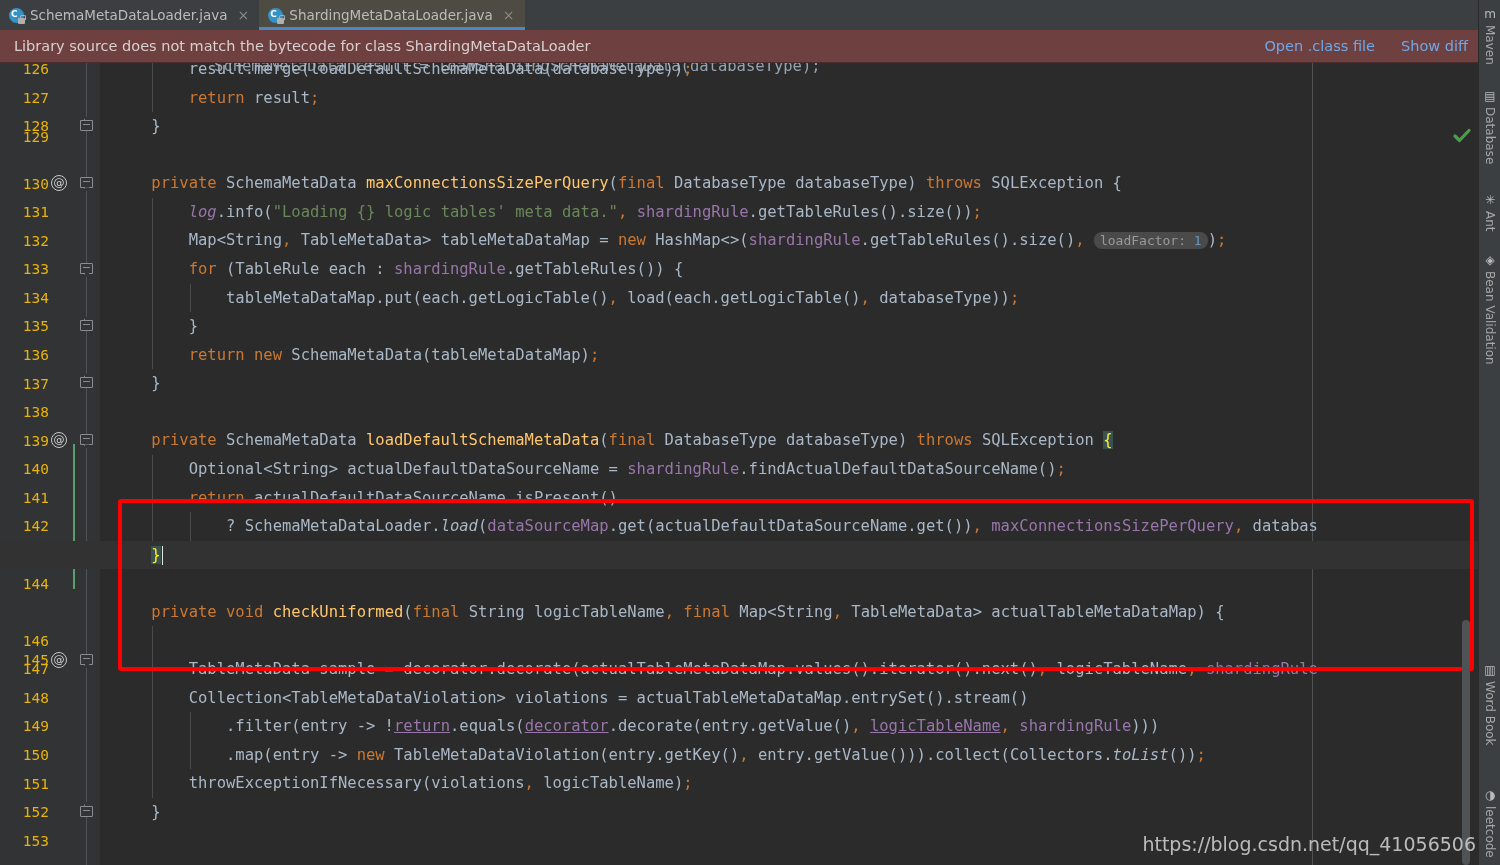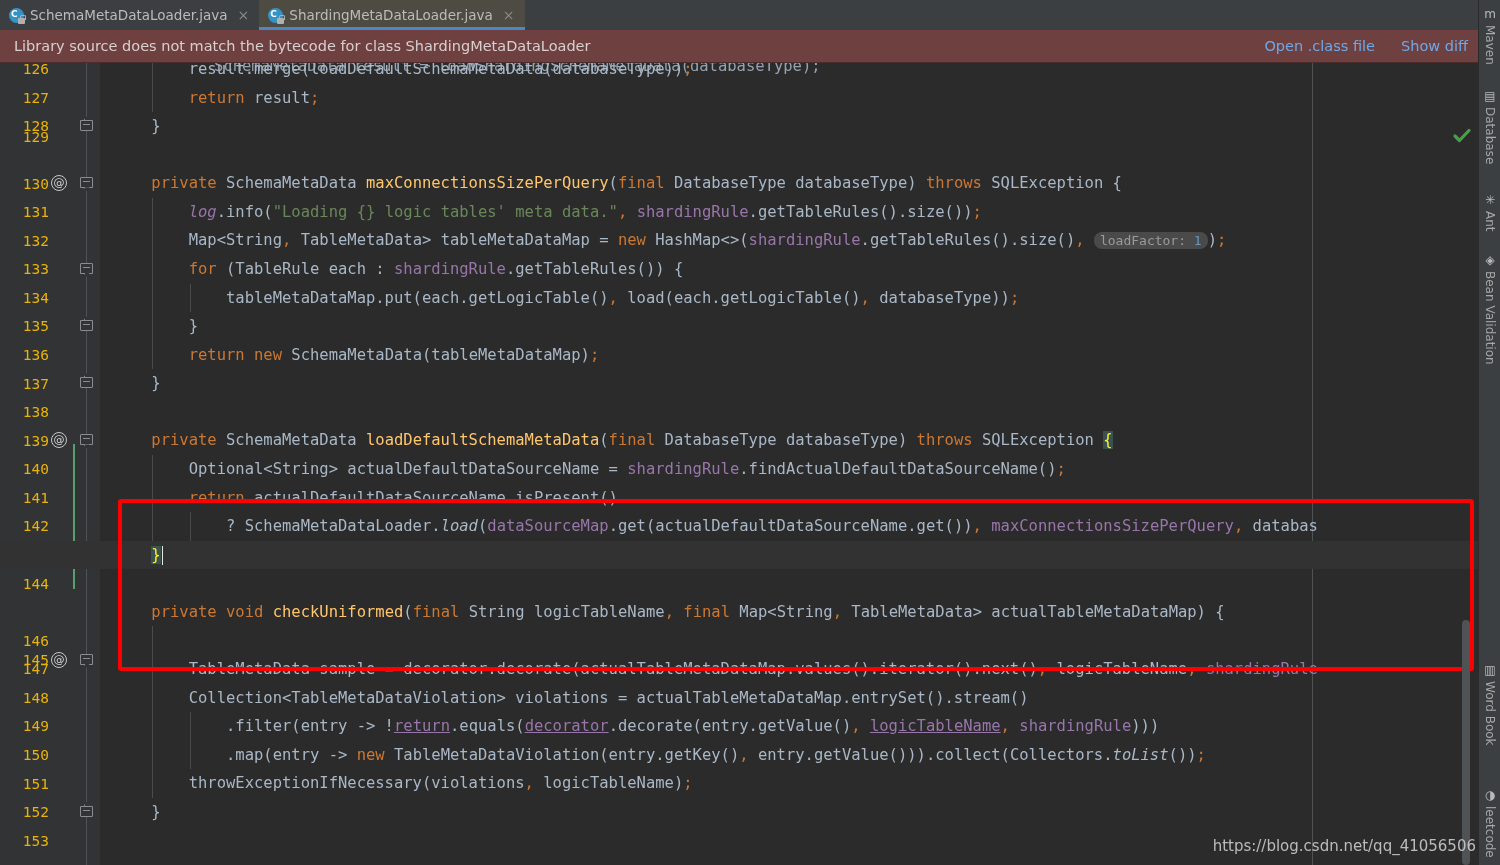--- a/index.html
+++ b/index.html
@@ -124,21 +124,21 @@
   
   #toolstrip { position:absolute; right:0; top:0; width:22px; height:865px;
            background:#3c3f41; border-left:1px solid #2b2b2b; }
   .tw { position:absolute; left:0; width:22px;
         writing-mode:vertical-rl; text-orientation:mixed;
         font-size:12px; color:#a8a8a8; white-space:nowrap;
         display:flex; align-items:center; gap:5px; padding-top:4px; }
   .twico { font-size:12px; color:#b9b9b9; writing-mode:horizontal-tb; line-height:1; }
 
   
-  #watermark { position:absolute; right:24px; bottom:10px; font-size:15px;
+  #watermark { position:absolute; right:24px; bottom:10px; font-size:19px;
            color:#cfcfcf; opacity:.88; white-space:nowrap;
            font-family:"DejaVu Sans","Liberation Sans",sans-serif; }
 
   
   #caret { position:absolute; width:1.5px; height:19px; background:#e6e6e6; }
 </style>
 </head>
 <body>
 
 <div id="app">

